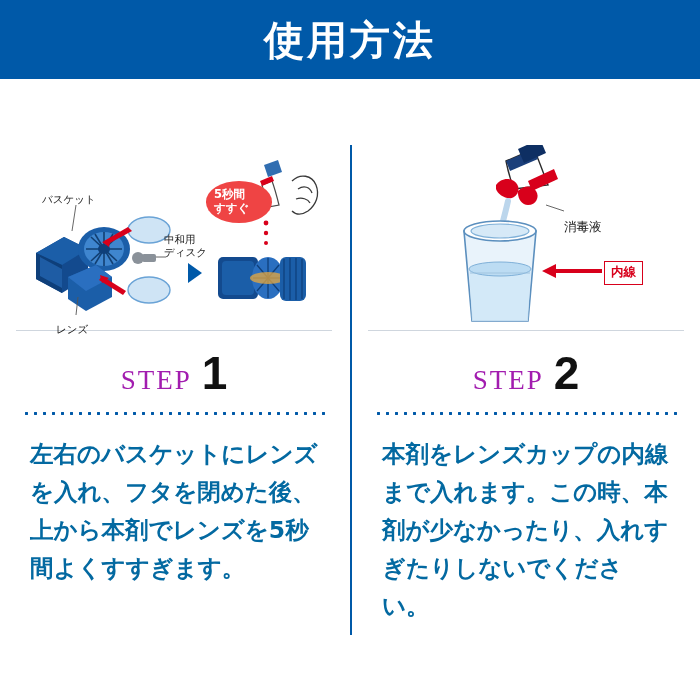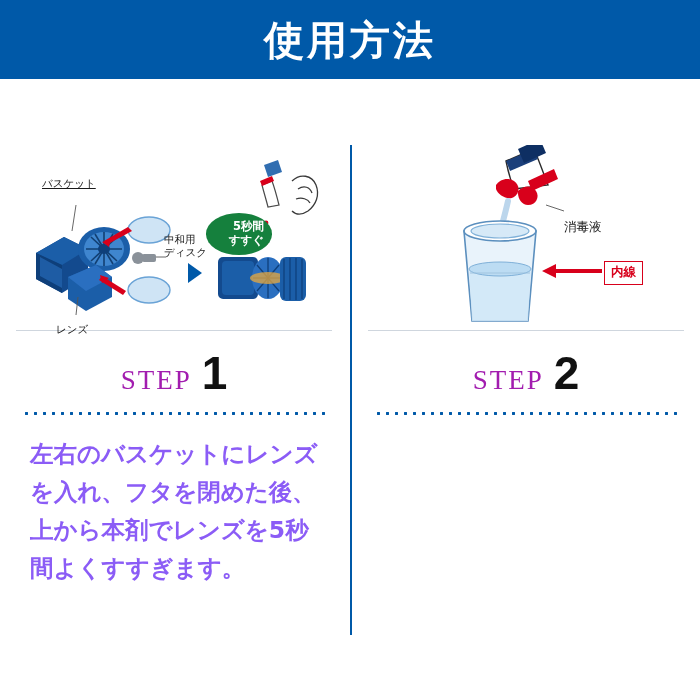--- a/index.html
+++ b/index.html
@@ -101,49 +101,48 @@
     background-image: radial-gradient(circle, #0059a8 0 1.4px, transparent 1.6px);
     background-size: 9px 3px;
     background-repeat: repeat-x;
     background-position: 0 0;
   }
   
   .body-text {
     margin-top: 20px;
     font-size: 23.5px;
     line-height: 1.62;
-    color: #8b5cf6;
+    color: #0369a1;
     font-weight: bold;
     font-family: "DejaVu Sans", "Liberation Sans", sans-serif;
     letter-spacing: 0px;
   }
   .col-left .body-text { padding: 0 14px 0 14px; }
   .col-right .body-text { padding: 0 14px 0 14px; }
 
   
   .lbl {
     position: absolute;
     font-size: 10.5px;
     color: #1a1a1a;
     font-family: "DejaVu Sans", "Liberation Sans", sans-serif;
     white-space: nowrap;
     line-height: 1.25;
   }
   .bubble {
     position: absolute;
-    background: #15803d;
+    background: #ef4444;
     color: #ffffff;
     font-size: 11.5px;
     font-weight: bold;
     line-height: 1.2;
-    text-align: right;
+    text-align: left;
     border-radius: 50% / 50%;
     padding: 7px 8px;
     font-family: "DejaVu Sans", "Liberation Sans", sans-serif;
-    margin-top: 32px;
   }
   .redbox {
     position: absolute;
     border: 1.6px solid #d8001b;
     color: #d8001b;
     font-size: 12.5px;
     font-weight: bold;
     padding: 2px 6px 3px 6px;
     font-family: "DejaVu Sans", "Liberation Sans", sans-serif;
     white-space: nowrap;
@@ -255,21 +254,21 @@
               <circle cx="250" cy="98" r="2"></circle>
             </g>
 
             <g fill="none" stroke="#3a3a3a" stroke-width="1.3">
               <path d="M276 36 C284 28 296 30 300 40 C304 50 300 60 292 66 C286 70 280 70 276 66"></path>
               <path d="M282 44 C288 40 294 42 296 48"></path>
               <path d="M280 54 C286 52 292 54 294 58"></path>
             </g>
           </svg>
 
-          <div class="lbl" style="left:26px; top:32px;text-decoration:underline;">バスケット</div>
+          <div class="lbl" style="left:26px; top:48px;">バスケット</div>
           <div class="lbl" style="left:148px; top:88px;">中和用<br>ディスク</div>
           <div class="lbl" style="left:40px; top:178px;">レンズ</div>
           <div class="bubble" style="left:190px; top:36px; width:50px;">5秒間<br>すすぐ</div>
         </div>
       </div>
 
       <div class="step-row">
         <div class="step-word">STEP</div>
         <div class="step-num">1</div>
       </div>
@@ -318,16 +317,17 @@
           <div class="plainlbl" style="left:196px; top:58px;margin-top:16px;">消毒液</div>
           <div class="redbox" style="left:236px; top:116px;font-family:Liberation Serif, serif;">内線</div>
         </div>
       </div>
 
       <div class="step-row">
         <div class="step-word">STEP</div>
         <div class="step-num">2</div>
       </div>
       <div class="dots"></div>
+      <div class="body-text">本剤をレンズカップの内線まで入れます。この時、本剤が少なかったり、入れすぎたりしないでください。</div>
     </div>
 
   </div>
 </div>
 
 </body></html>

